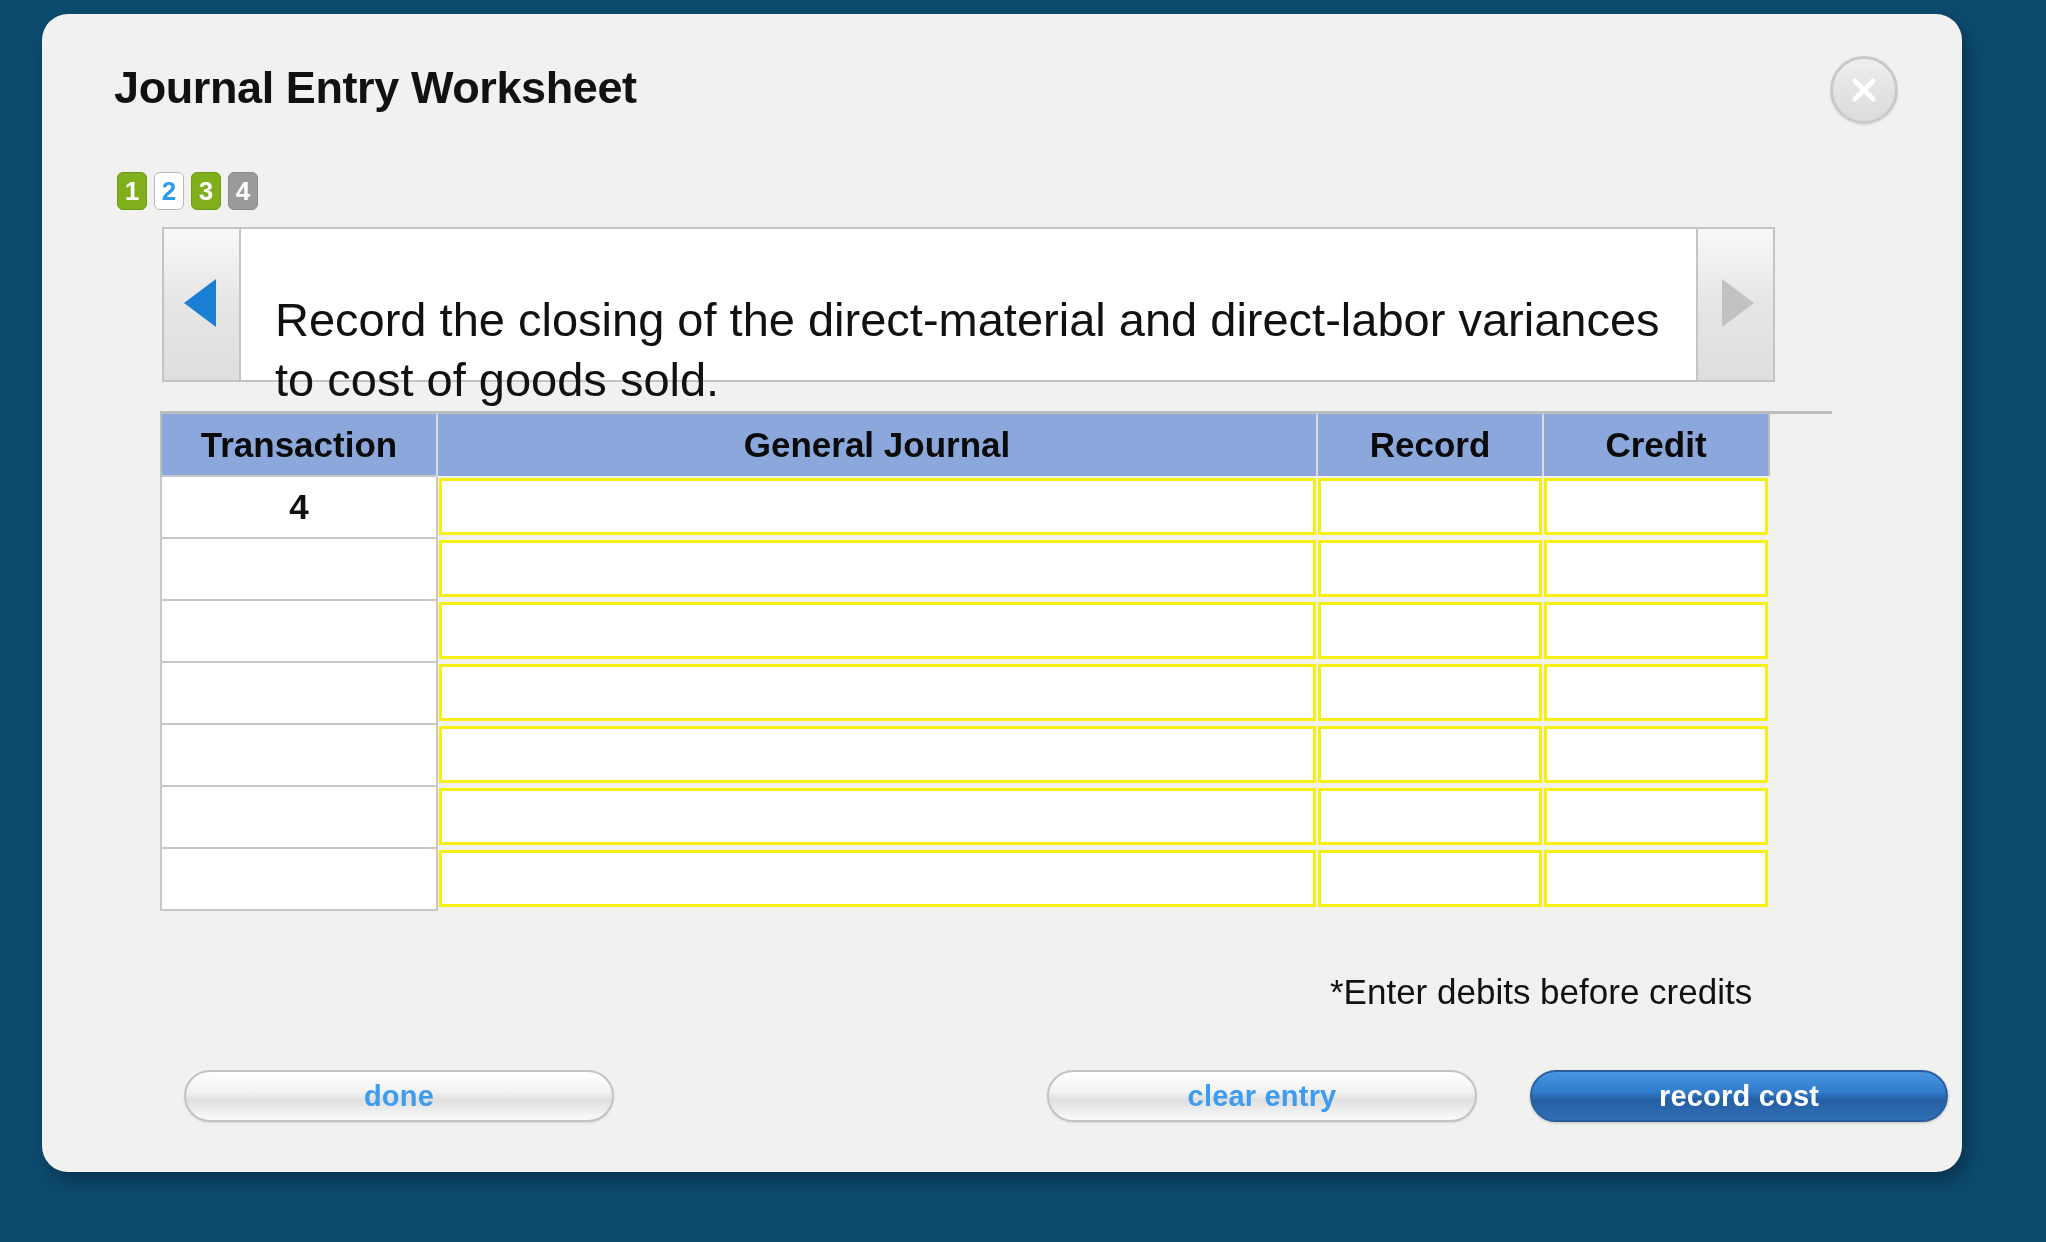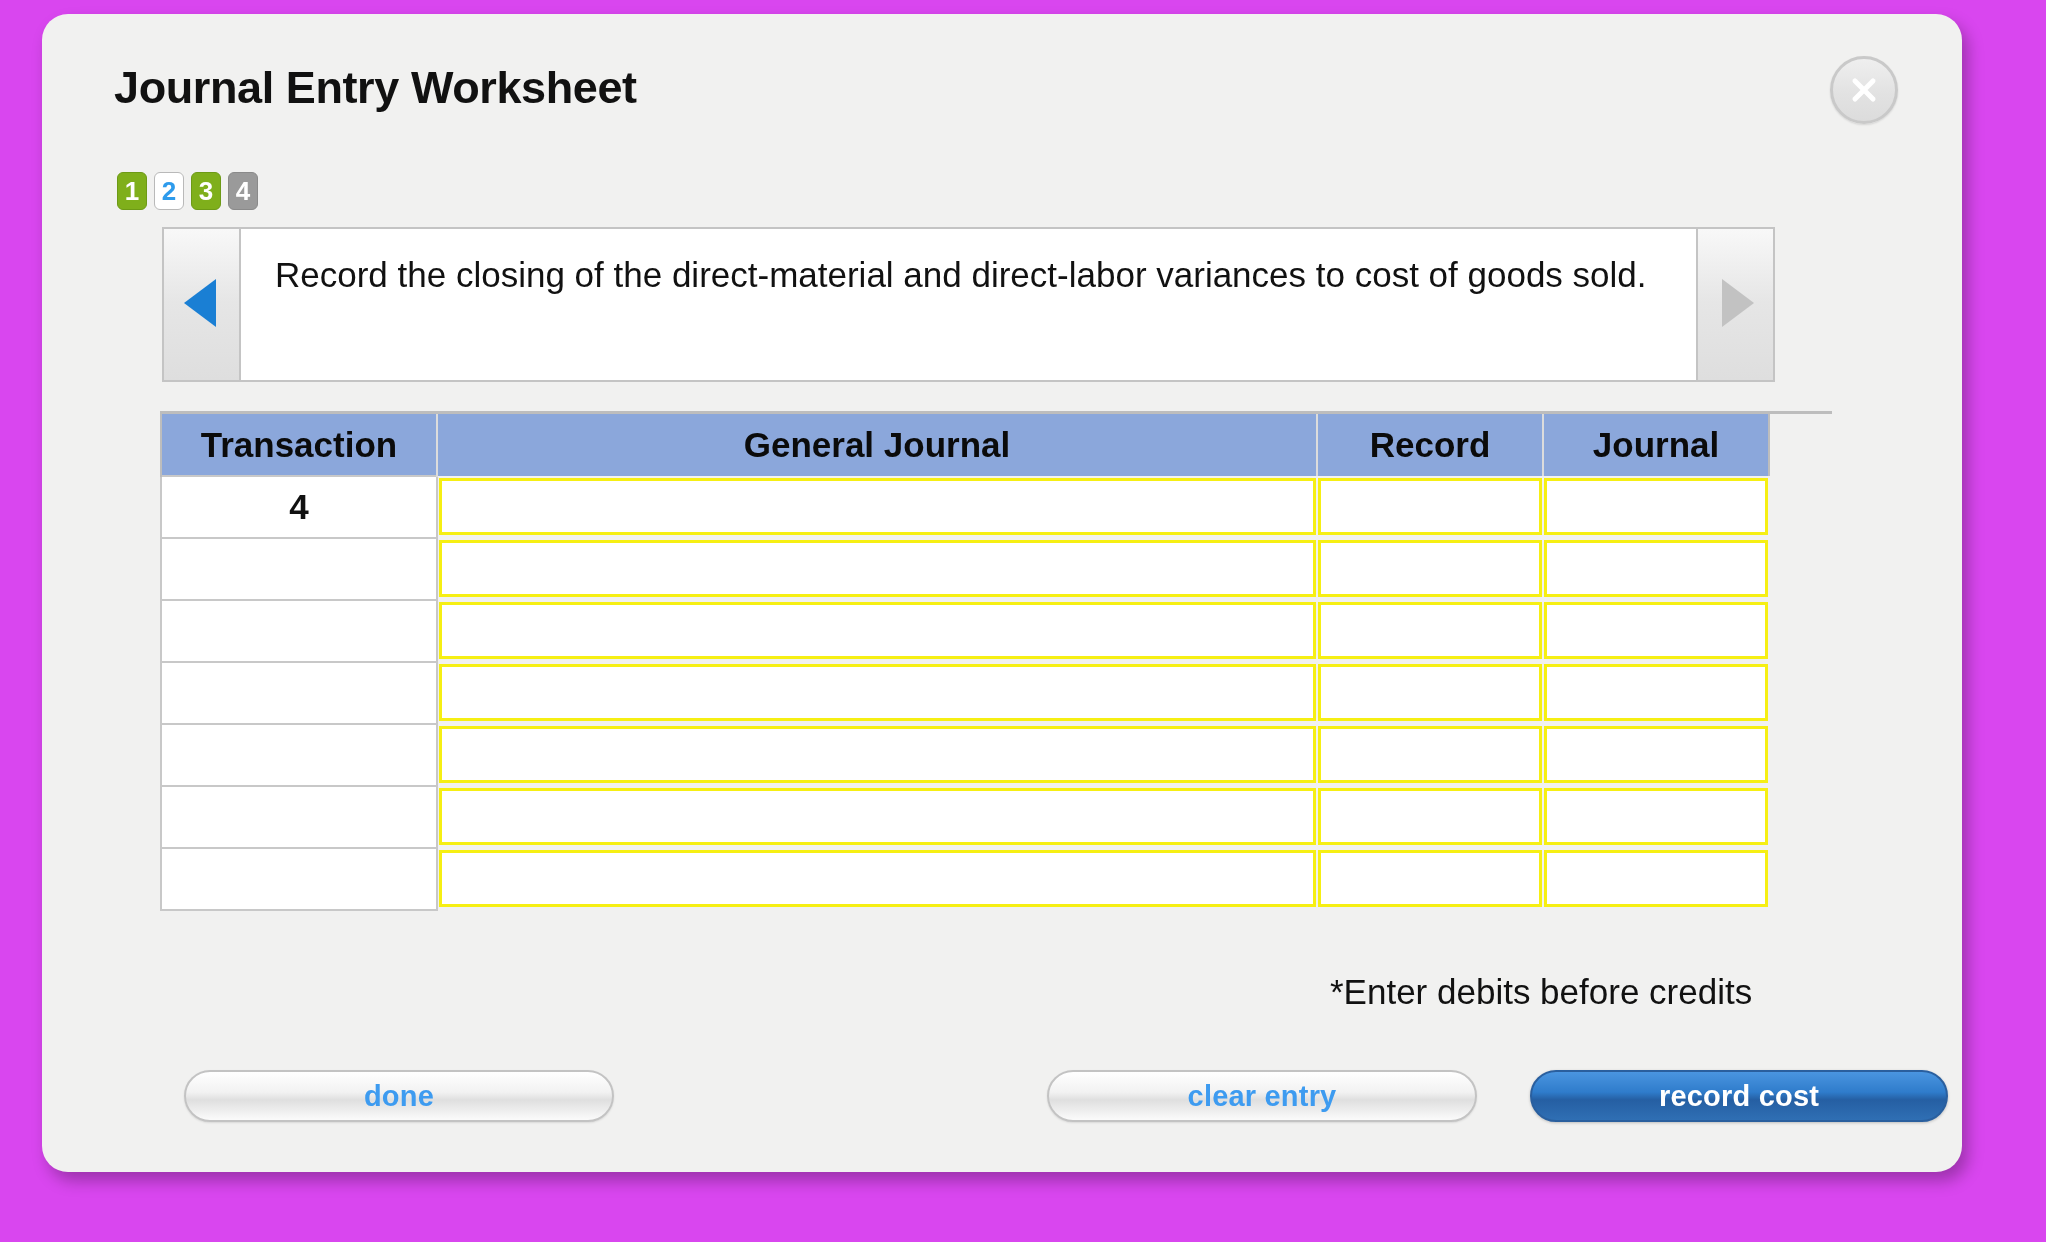--- a/index.html
+++ b/index.html
@@ -9,21 +9,21 @@
     height: 1242px;
     background: #ffffff;
     font-family: "Liberation Sans", sans-serif;
     overflow: hidden;
   }
 
   #stage {
     position: relative;
     width: 2046px;
     height: 1242px;
-    background: #d946ef;
+    background: #0c4a6e;
     padding-left: 44px;
   }
 
   
   .dialog {
     position: absolute;
     left: 42px;
     top: 14px;
     width: 1920px;
     height: 1158px;
@@ -107,23 +107,24 @@
     align-items: center;
     justify-content: center;
     cursor: pointer;
   }
   .nav-arrow.left  { border-right: 2px solid #c4c4c4; }
   .nav-arrow.right { border-left: 2px solid #c4c4c4; }
 
   .instr-text {
     flex: 1 1 auto;
     padding: 24px 30px 0 34px;
-    font-size: 35px;
+    font-size: 47px;
     line-height: 1.28;
     color: #111111;
+    margin-top: 37px;
   }
 
   
   .table-top-rule {
     position: absolute;
     left: 118px;
     top: 397px;
     width: 1672px;
     height: 3px;
     background: #bdbdbd;
@@ -272,21 +273,21 @@
         <col class="col-txn">
           <col class="col-jrnl">
           <col class="col-debit">
           <col class="col-credit">
       </colgroup>
       <thead>
         <tr>
           <th>Transaction</th>
           <th>General Journal</th>
           <th>Record</th>
-          <th>Journal</th>
+          <th>Credit</th>
         </tr>
       </thead>
       <tbody id="table-body">
           <tr>
             <td class="txn-cell">4</td>
             <td class="input-cell">
               <input type="text" class="cell-input" value="" style="border-color: rgb(246, 239, 19);">
             </td>
             <td class="input-cell">
               <input type="text" class="cell-input" value="" style="border-color: rgb(246, 239, 19);">

